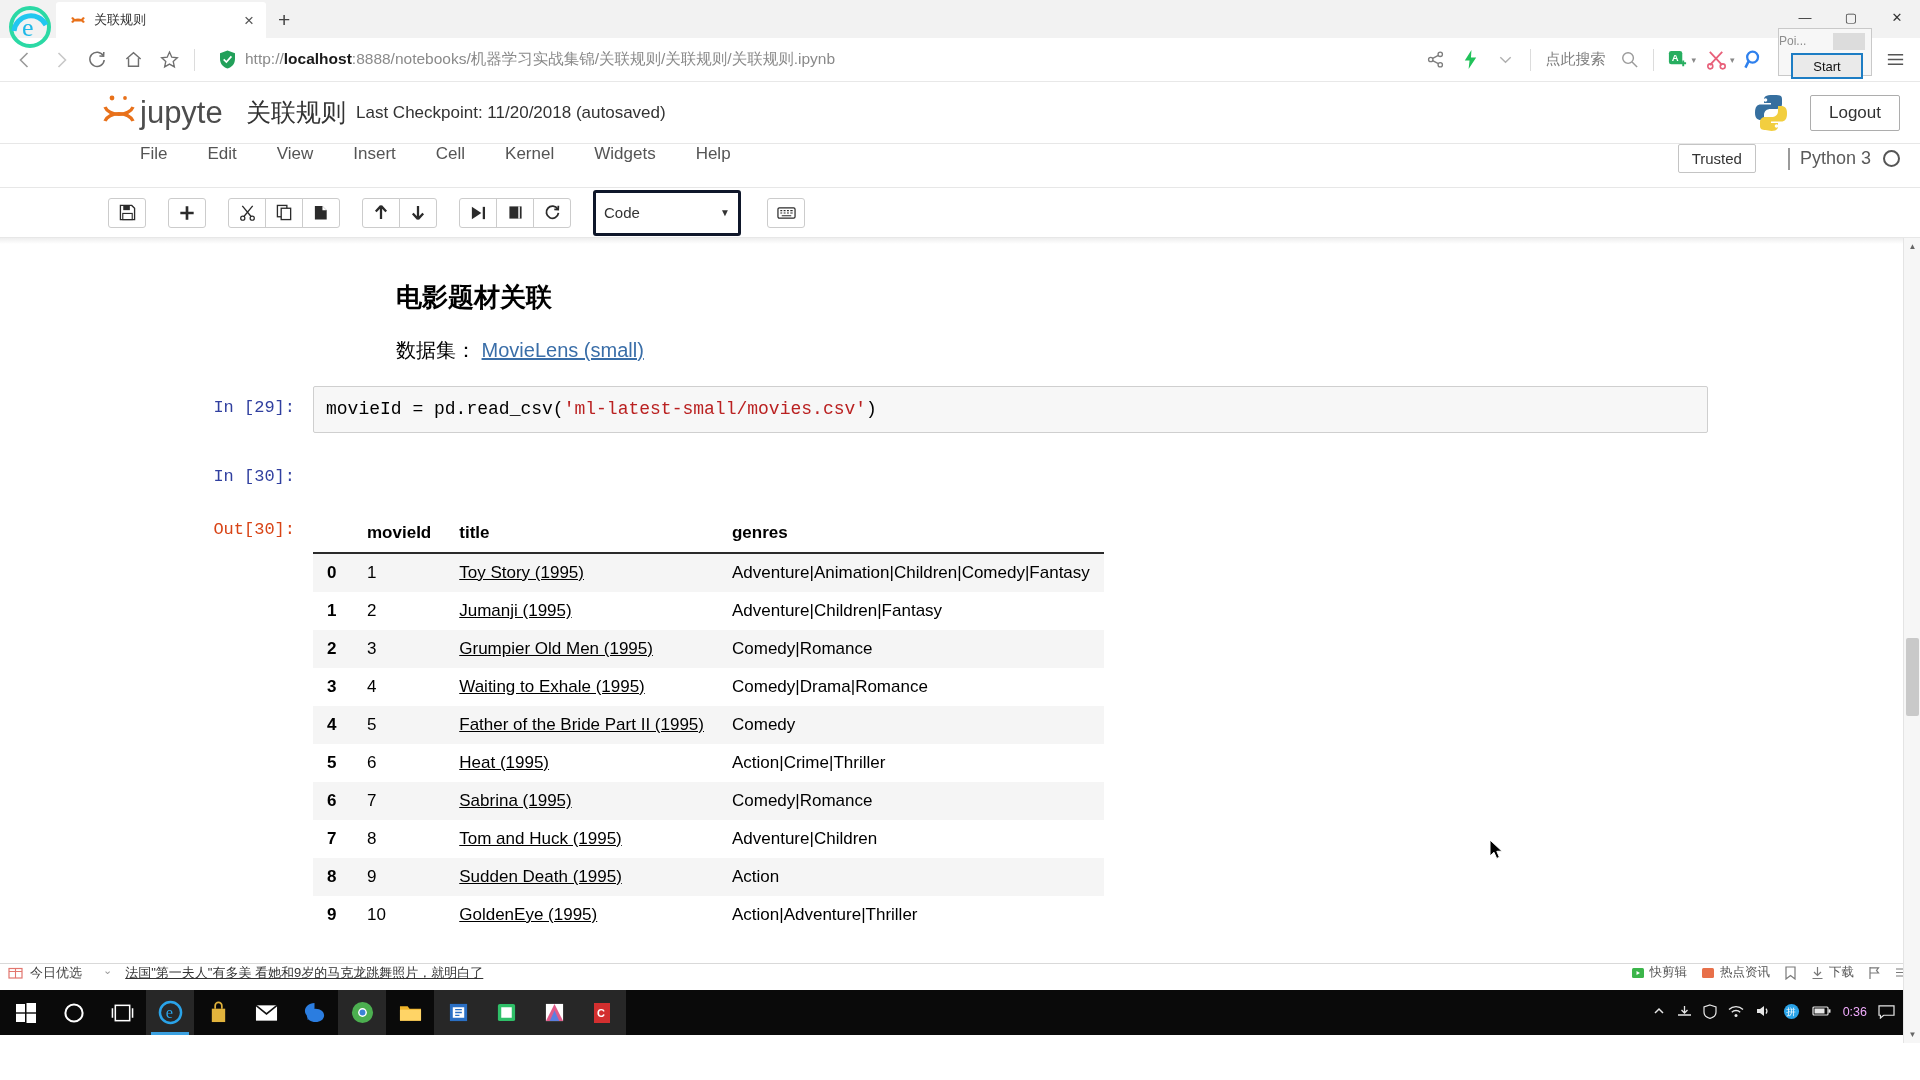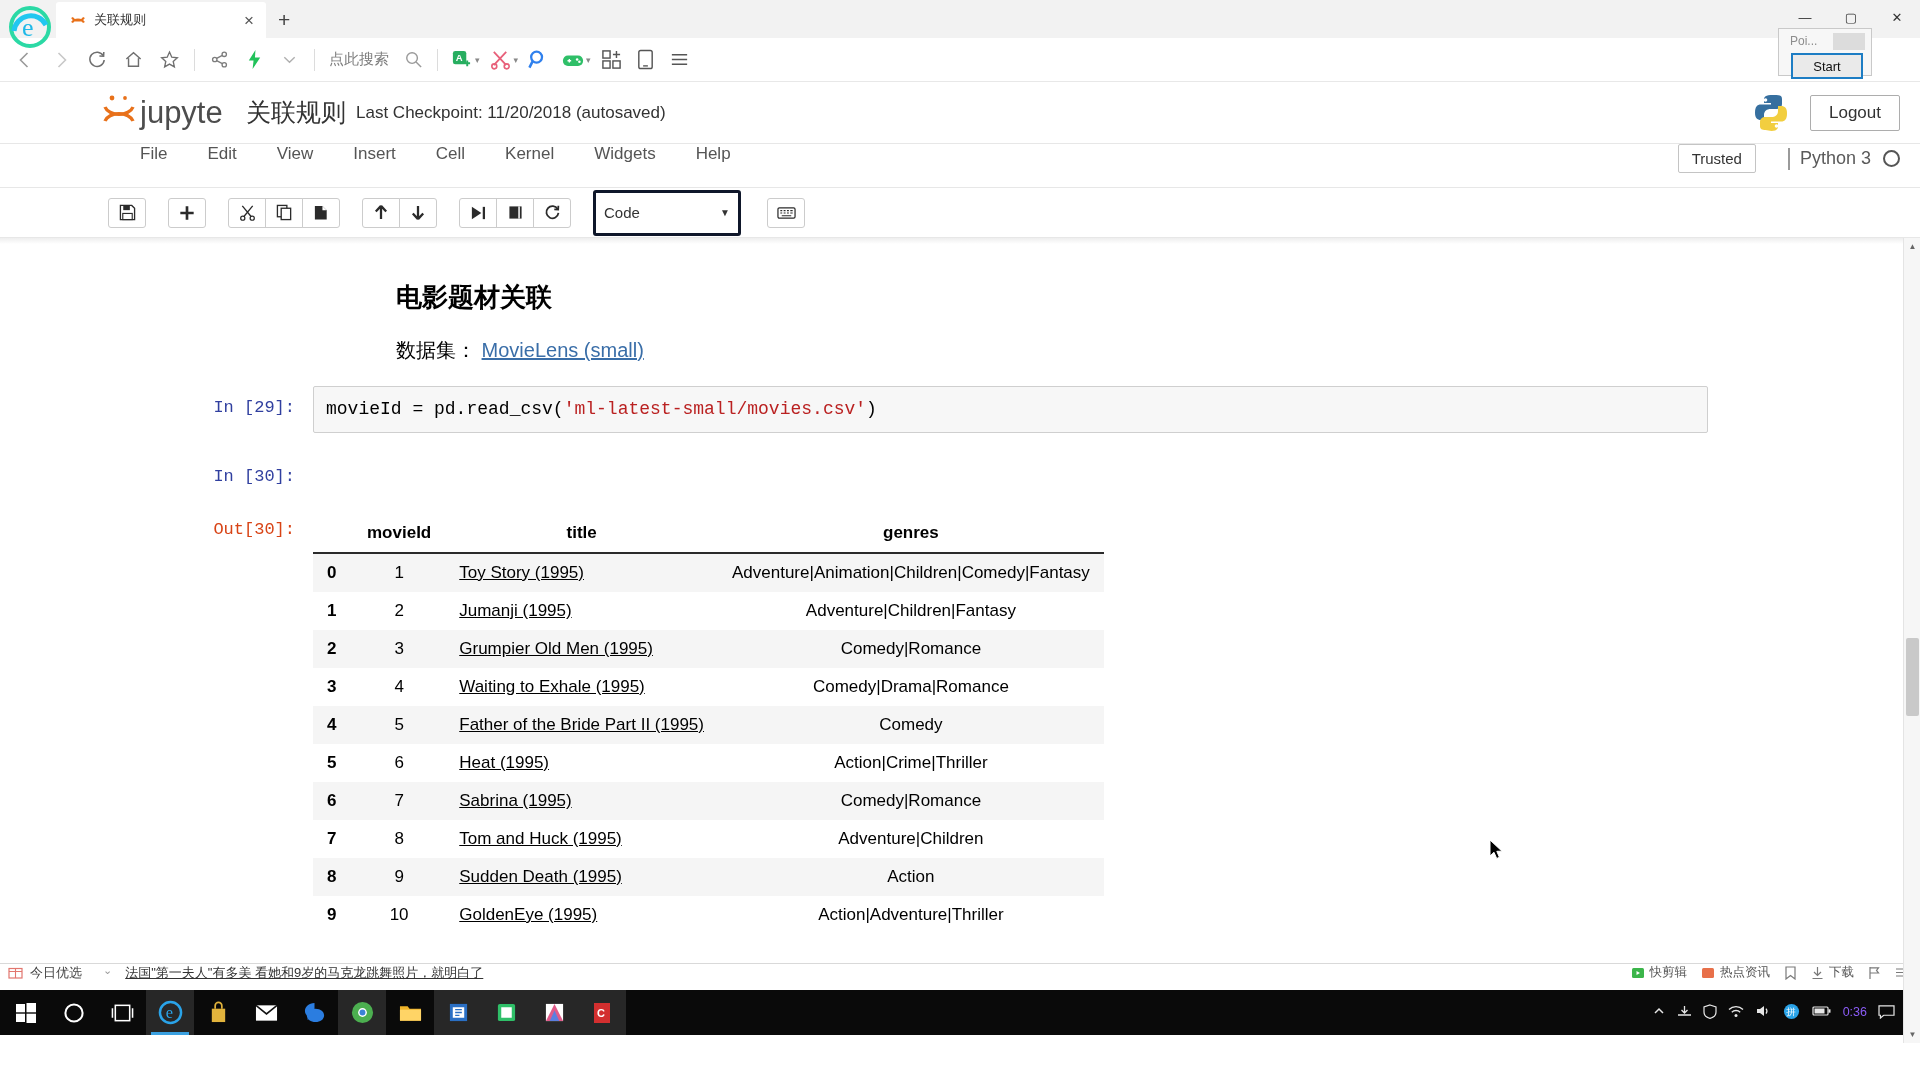--- a/index.html
+++ b/index.html
@@ -65,21 +65,21 @@
   .rightic { display:flex; align-items:center; gap:1px; }
   .ric { width:33px; height:34px; display:flex; align-items:center; justify-content:center; cursor:pointer; }
   .caret { font-size:9px; color:#888; margin-left:-4px; margin-right:3px; }
 
   
   .poi-popup {
     position:absolute; right:48px; top:28px; width:94px; height:48px;
     background:#f7f7f7; border:1px solid #c9c9c9; z-index:40;
     font-size:12px; color:#8d8d8d; padding:4px 6px;
   }
-  .poi-popup .poi-label { position:absolute; left:11px; top:5px; }
+  .poi-popup .poi-label { position:absolute; left:0; top:5px; }
   .poi-popup .poi-box { position:absolute; right:6px; top:4px; width:32px; height:17px; background:#dcdcdc; }
   .poi-start {
     position:absolute; left:12px; top:24px; width:72px; height:26px;
     border:2px solid #1d7dc4; background:#eaeaea; font-size:13px; color:#111;
     display:flex; align-items:center; justify-content:center; cursor:pointer;
   }
 
   
   .jup { width:1920px; background:#fff; }
   .jup-header {
@@ -163,21 +163,21 @@
     white-space:pre; line-height:1.5;
   }
   .c-str { color:#BA2121; }
   .c-num { color:#008000; }
 
   .outrow { display:flex; align-items:flex-start; margin-top:22px; }
   .outbody { flex:1; margin-left:18px; margin-right:85px; }
 
   table.df { border-collapse:collapse; margin-top:6px; }
   table.df th, table.df td {
-    padding:9px 14px; font-size:17px; color:#000; text-align:center;
+    padding:9px 14px; font-size:17px; color:#000; text-align:left;
     border:none; white-space:nowrap;
   }
   table.df thead th { font-weight:bold; border-bottom:2px solid #2b2b2b; vertical-align:bottom; }
   table.df thead th.idx { width:40px; }
   table.df tbody th { font-weight:bold; text-align:left; }
   table.df tbody tr:nth-child(odd) { background:#f5f5f5; }
   table.df tbody tr:nth-child(even) { background:#ffffff; }
   table.df td.title { text-align:left;text-decoration:underline; }
 
   
@@ -215,21 +215,21 @@
     position:relative; cursor:pointer;
   }
   .tb-item.active::after {
     content:""; position:absolute; bottom:0; left:5px; right:5px; height:3px; background:#3aa0e0;
   }
   .tb-item.bg-open { background:rgba(255,255,255,0.12); }
   .tb-right {
     margin-left:auto; display:flex; align-items:center; gap:11px; padding-right:6px;
     color:#eaeaea; font-size:12.5px;
   }
-  .tb-clock { text-align:right; line-height:1.15; font-size:12.5px; color:#8b5cf6; }
+  .tb-clock { text-align:right; line-height:1.15; font-size:12.5px; color:#f0abfc; }
   .tb-showdesk { width:8px; height:45px; border-left:1px solid #555; }
 </style>
 </head>
 <body>
 
 <div class="browser">
 
   <div class="tabstrip">
     <svg class="edge-logo" viewBox="0 0 44 44">
       <circle cx="22" cy="22" r="19" fill="none" stroke="#2bd9a5" stroke-width="4"></circle>
@@ -276,20 +276,27 @@
           <path d="M3.5 10.5 L11 4 L18.5 10.5 M5.8 9.6 V18 H16.2 V9.6" fill="none" stroke="#6f6f6f" stroke-width="1.5"></path>
         </svg>
     </div>
     <div class="navbtn">
       <svg width="21" height="21" viewBox="0 0 22 22">
           <path d="M11 3.2 L13.4 8.6 L19.2 9.2 L14.9 13.1 L16.1 18.8 L11 15.8 L5.9 18.8 L7.1 13.1 L2.8 9.2 L8.6 8.6 Z" fill="none" stroke="#6f6f6f" stroke-width="1.4"></path>
         </svg>
     </div>
     <div class="nav-sep"></div>
 
+    <div class="urlbar">
+      <svg class="shield" viewBox="0 0 17 19">
+        <path d="M8.5 0.6 L16 3.2 V9 C16 14 12.5 17.3 8.5 18.4 C4.5 17.3 1 14 1 9 V3.2 Z" fill="#22a05a"></path>
+        <path d="M4.7 9.3 L7.4 12 L12.4 6.4" fill="none" stroke="#fff" stroke-width="1.7"></path>
+      </svg>
+      <span class="urltext"><span>http://</span><b>localhost</b><span>:8888/notebooks/机器学习实战集锦/关联规则/关联规则/关联规则.ipynb</span></span>
+    </div>
 
     <div class="ric">
       <svg width="19" height="19" viewBox="0 0 20 20">
           <circle cx="15" cy="4.5" r="2.3" fill="none" stroke="#7d7d7d" stroke-width="1.4"></circle>
           <circle cx="5" cy="10" r="2.3" fill="none" stroke="#7d7d7d" stroke-width="1.4"></circle>
           <circle cx="15" cy="15.5" r="2.3" fill="none" stroke="#7d7d7d" stroke-width="1.4"></circle>
           <path d="M7 8.8 L13 5.6 M7 11.2 L13 14.4" stroke="#7d7d7d" stroke-width="1.4"></path>
         </svg>
     </div>
     <div class="ric">

